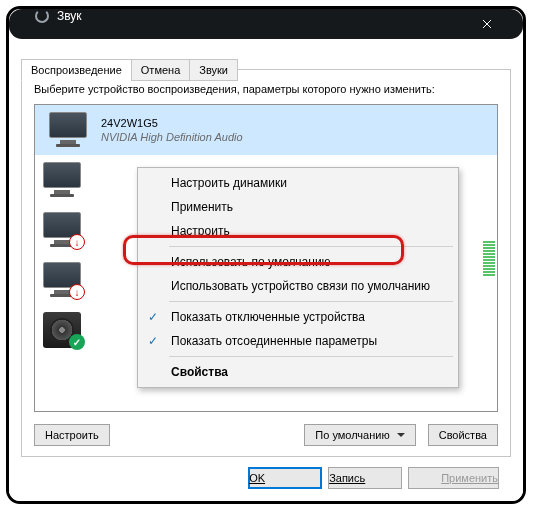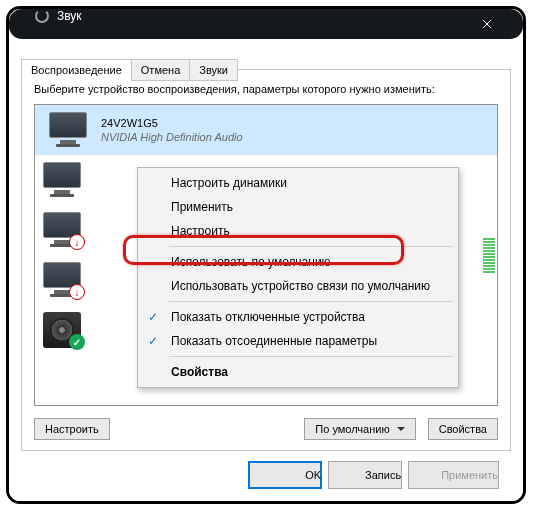--- a/index.html
+++ b/index.html
@@ -32,21 +32,21 @@
 .dev-text { font-size:11px; line-height:14px; }
 .dev-title { color:#000; }
 .dev-sub { color:#6a6a6a;font-style:italic; }
 .meter { position:absolute; right:2px; top:0; bottom:0; width:12px; display:flex; flex-direction:column; justify-content:center; gap:1px; padding:4px 0; }
 .meter span { display:block; height:2px; background:#9ecdec; }
 .btnrow { display:flex; margin-top:12px; gap:12px; }
 .spacer { flex:1; }
 .btn { font-size:11px; height:22px; padding:0 10px; border:1px solid #a0a0a0; background:#e9e9e9; display:flex; align-items:center; gap:4px; cursor:default; }
 .btn.ddl::after { content:""; border:4px solid transparent; border-top-color:#333; margin-top:4px; margin-left:3px; }
 .dlgbtns { display:flex; justify-content:flex-end; gap:6px; padding:10px 12px 0 12px; }
-.dbtn { font-size:11px; height:28px; min-width:74px; border:1px solid #a6a6a6; background:#e8e8e8; display:flex; align-items:center; justify-content:flex-end; }
+.dbtn { font-size:11px; height:22px; min-width:74px; border:1px solid #a6a6a6; background:#e8e8e8; display:flex; align-items:center; justify-content:flex-start;text-decoration:underline; }
 .dbtn.def { border:1px solid #0078d7; box-shadow:inset 0 0 0 1px #0078d7; }
 .dbtn.dis { color:#9a9a9a;padding-left:32px; }
 .ctxmenu { position:absolute; left:128px; top:158px; width:322px; background:#f3f3f3; border:1px solid #b8b8b8; box-shadow:2px 3px 6px rgba(0,0,0,.25); padding:3px; font-size:12px; z-index:10; }
 .mi { padding:5px 10px 5px 30px; position:relative; cursor:default; }
 .sep { height:1px; background:#d0d0d0; margin:3px 2px 3px 28px; }
 .mi.bold { font-weight:600; }
 .chk { position:absolute; left:7px; top:5px; width:14px; height:14px; color:#1a6fb8; }
 .highlight { position:absolute; left:114px; top:226px; width:281px; height:30px; border:3px solid #d31818; border-radius:10px; z-index:20; pointer-events:none; box-shadow:0 0 3px rgba(211,24,24,.5); }
 .dev .meter.green span { background:#56c568; }
 </style>

